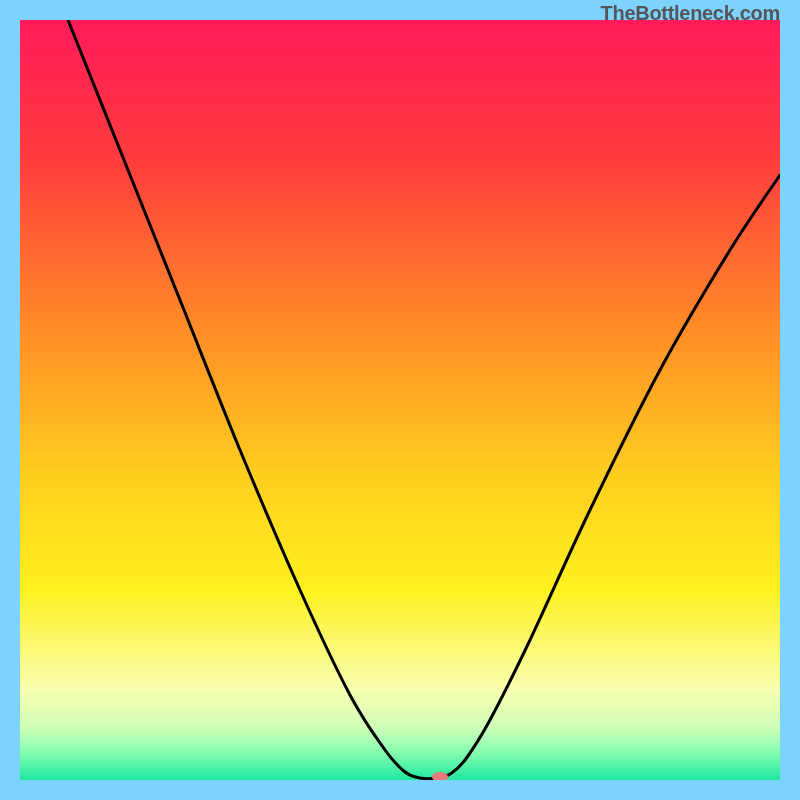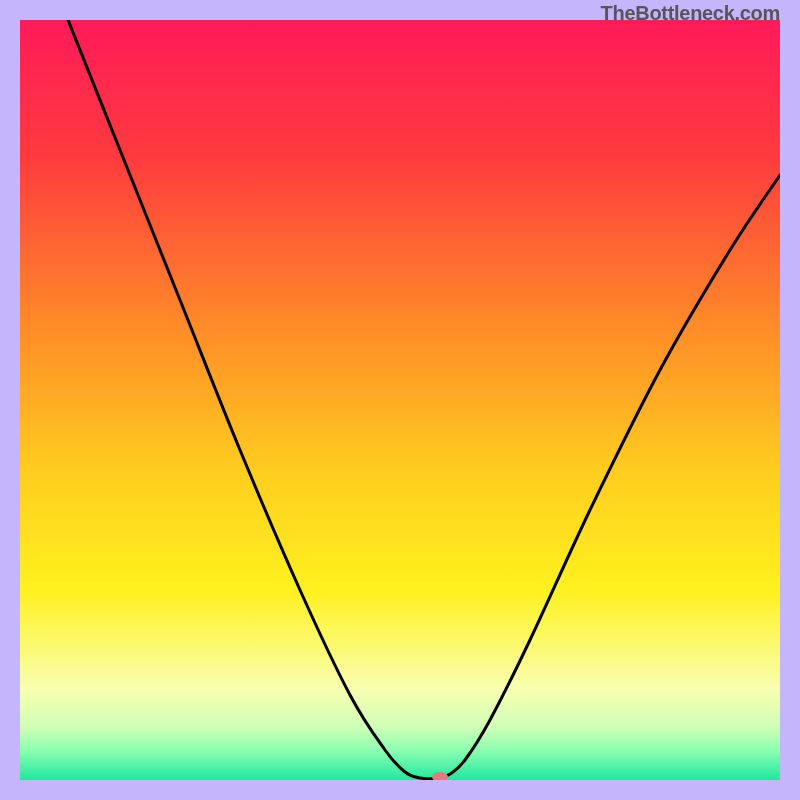--- a/index.html
+++ b/index.html
@@ -9,21 +9,21 @@
     height: 800px;
     overflow: hidden;
     background: #000;
   }
   .frame {
     position: absolute;
     top: 0;
     left: 0;
     width: 800px;
     height: 800px;
-    background: #c4b5fd;
+    background: #7dd3fc;
   }
   .gradient {
     position: absolute;
     top: 20px;
     left: 20px;
     width: 760px;
     height: 760px;
   }
   .attribution {
     position: absolute;

